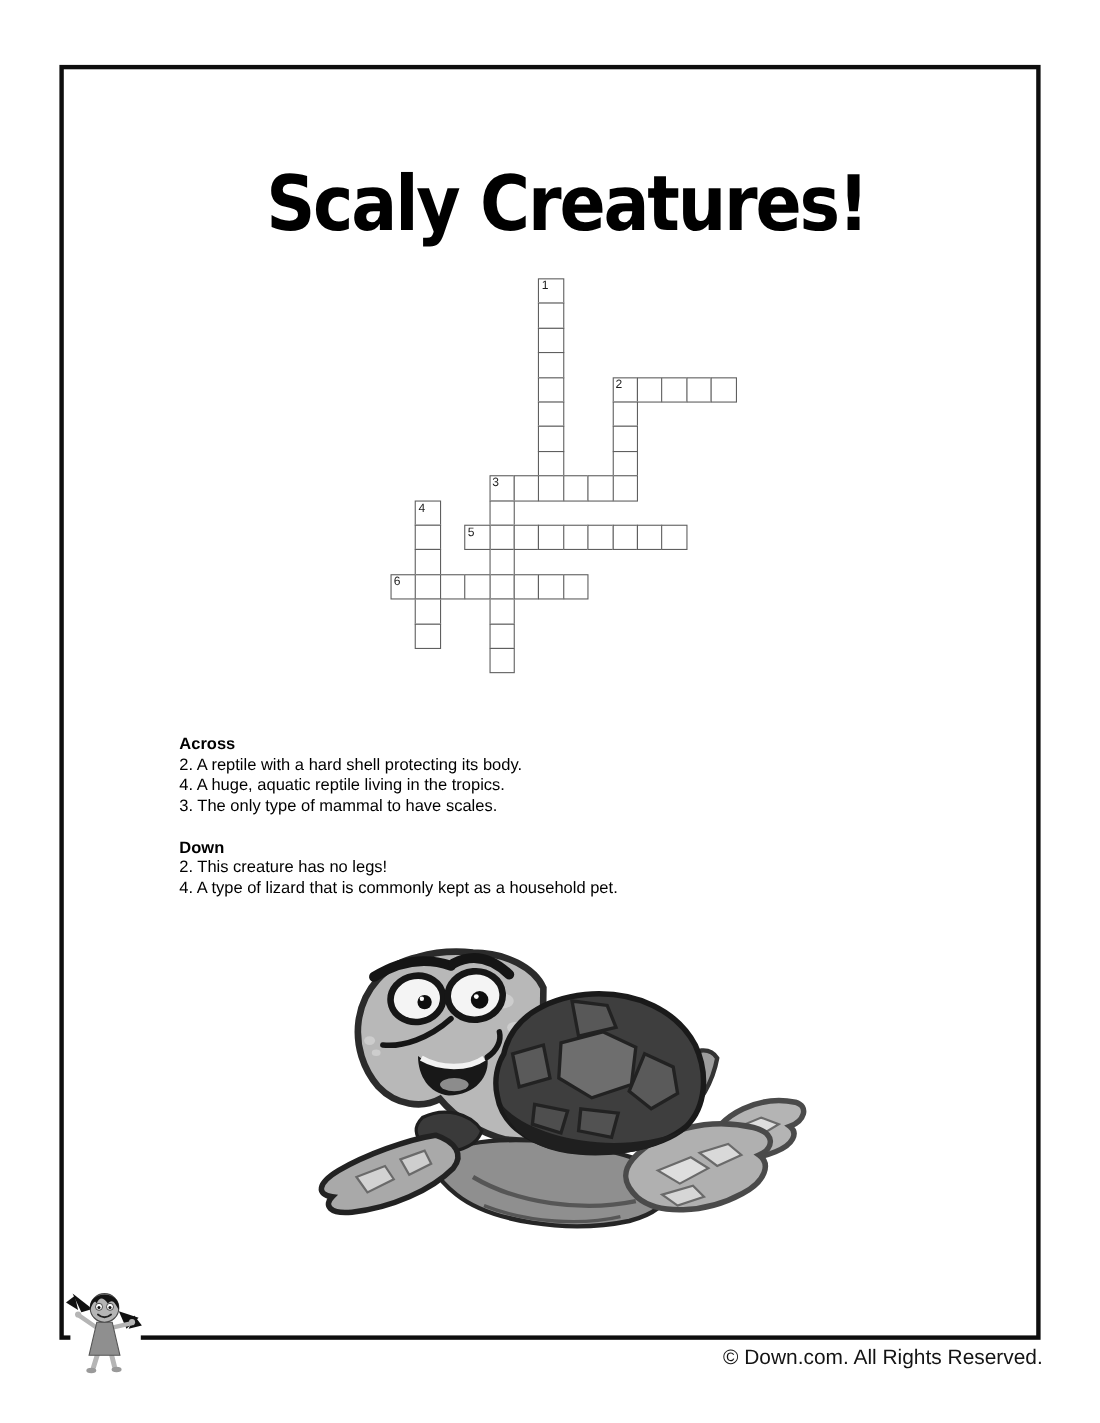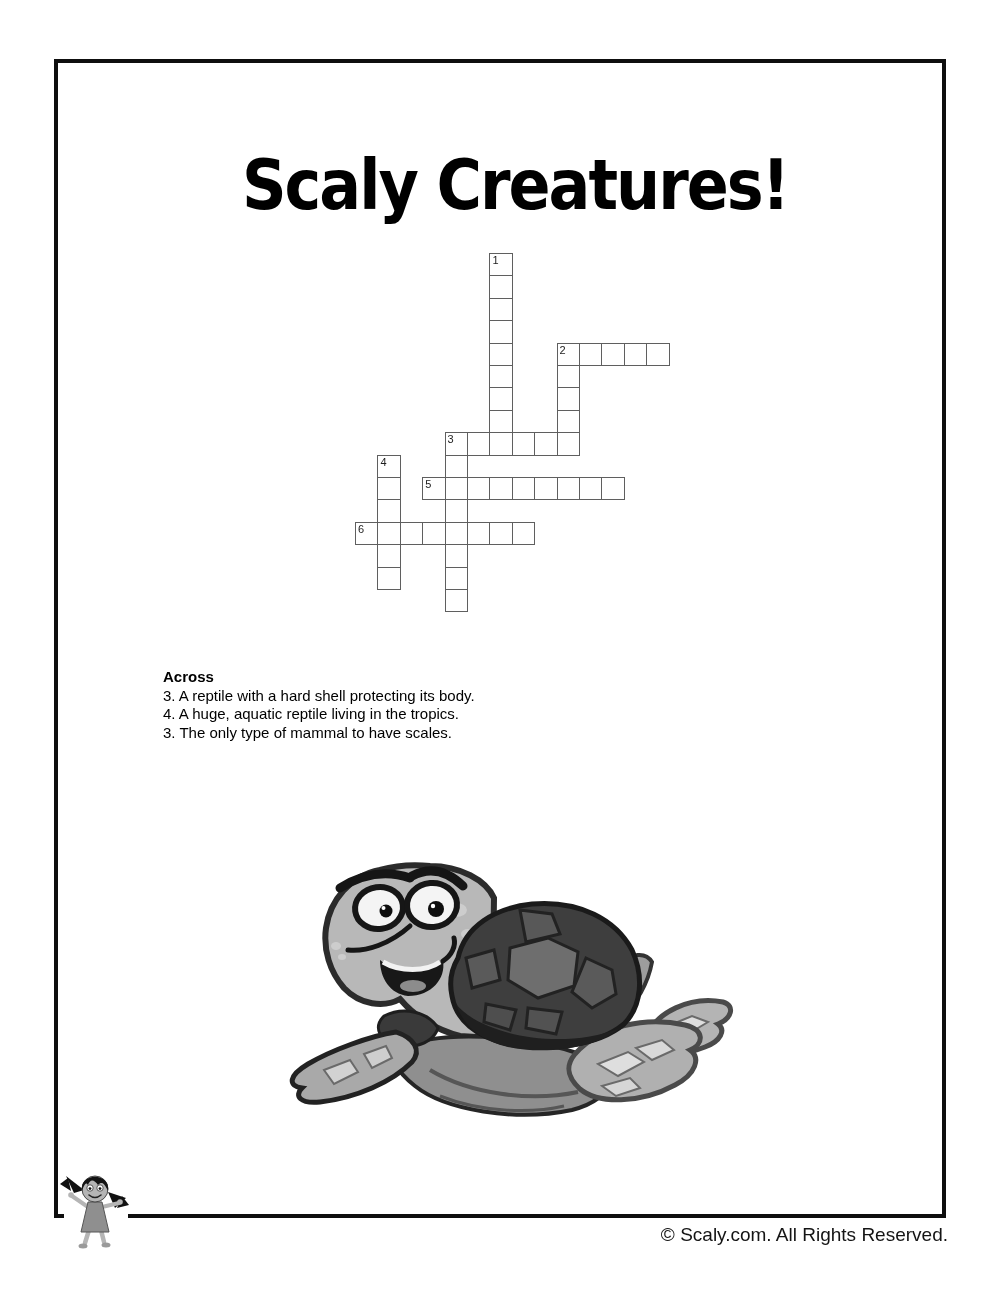--- a/index.html
+++ b/index.html
@@ -108,25 +108,28 @@
       <div class="cell" style="left: 44.8px; top: 268.8px; width: 23.4px; height: 23.4px; border-color: rgb(95, 95, 95);"></div>
       <div class="cell" style="left: 67.2px; top: 268.8px; width: 23.4px; height: 23.4px; border-color: rgb(95, 95, 95);"></div>
       <div class="cell" style="left: 112px; top: 268.8px; width: 23.4px; height: 23.4px; border-color: rgb(95, 95, 95);"></div>
       <div class="cell" style="left: 134.4px; top: 268.8px; width: 23.4px; height: 23.4px; border-color: rgb(95, 95, 95);"></div>
       <div class="cell" style="left: 156.8px; top: 268.8px; width: 23.4px; height: 23.4px; border-color: rgb(95, 95, 95);"></div>
     </div>
 
   <div class="clues">
     <div class="clue-head">Across</div>
     <div id="across-list">
-        <div class="clue-line">3. A reptile with a hard shell protecting its body.</div>
+        <div class="clue-line">2. A reptile with a hard shell protecting its body.</div>
         <div class="clue-line">4. A huge, aquatic reptile living in the tropics.</div>
         <div class="clue-line">3. The only type of mammal to have scales.</div>
       </div>
+    <div class="clue-head down">Down</div>
     <div id="down-list">
+        <div class="clue-line">2. This creature has no legs!</div>
+        <div class="clue-line">4. A type of lizard that is commonly kept as a household pet.</div>
       </div>
   </div>
 
   <svg class="turtle" width="460" height="272" viewBox="0 0 460 272">
 
     <g>
       <path d="M362,185 C375,152 412,138 443,144 C456,148 451,161 438,166
                C446,172 441,183 425,189 C400,199 374,199 364,192 C358,188 359,188 362,185 Z" fill="#b4b4b4" stroke="#4a4a4a" stroke-width="5"></path>
       <path d="M388,168 L412,158 L428,164 L408,176 Z" fill="#dedede" stroke="#6a6a6a" stroke-width="2"></path>
       <path d="M372,184 L390,176 L398,184 L380,190 Z" fill="#d6d6d6" stroke="#6a6a6a" stroke-width="2"></path>
@@ -226,14 +229,14 @@
     <path d="M24,29 C21,10 53,10 50,29 C46,21 44,19 40,23 C36,17 32,17 30,23 C28,19 26,23 24,29 Z" fill="#141414"></path>
     <g>
       <circle cx="32" cy="26" r="3.2" fill="#ffffff" stroke="#333333" stroke-width="0.8"></circle>
       <circle cx="42" cy="26" r="3.2" fill="#ffffff" stroke="#333333" stroke-width="0.8"></circle>
       <circle cx="32" cy="26.6" r="1.4" fill="#111111"></circle>
       <circle cx="42" cy="26.6" r="1.4" fill="#111111"></circle>
       <path d="M31,33 Q37,38 43,33" fill="none" stroke="#222222" stroke-width="1.6" stroke-linecap="round"></path>
     </g>
   </svg>
 
-  <div class="footer">© Scaly.com. All Rights Reserved.</div>
+  <div class="footer">© Down.com. All Rights Reserved.</div>
 </div>
 
 </body></html>

